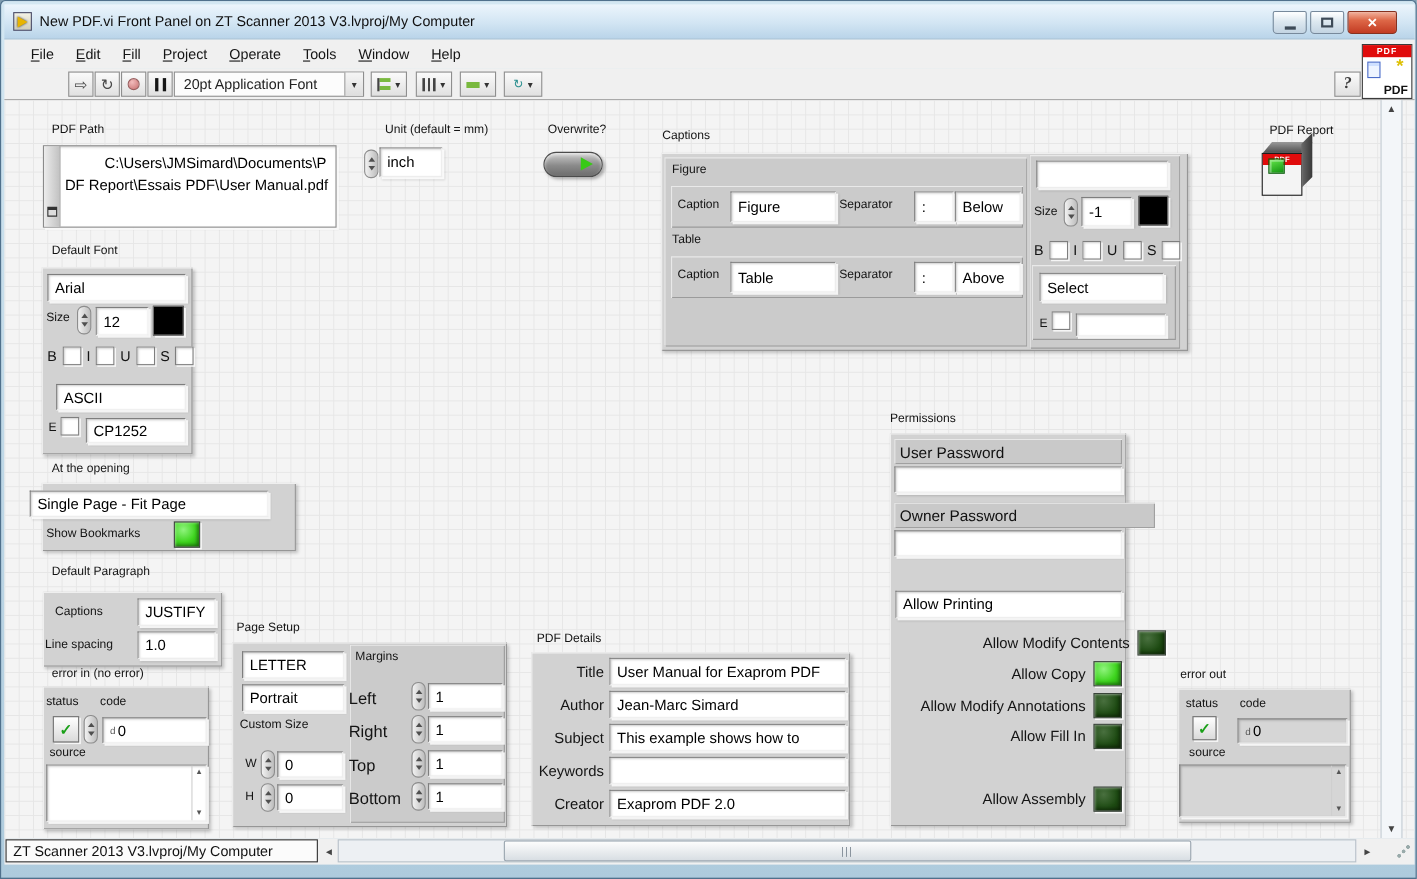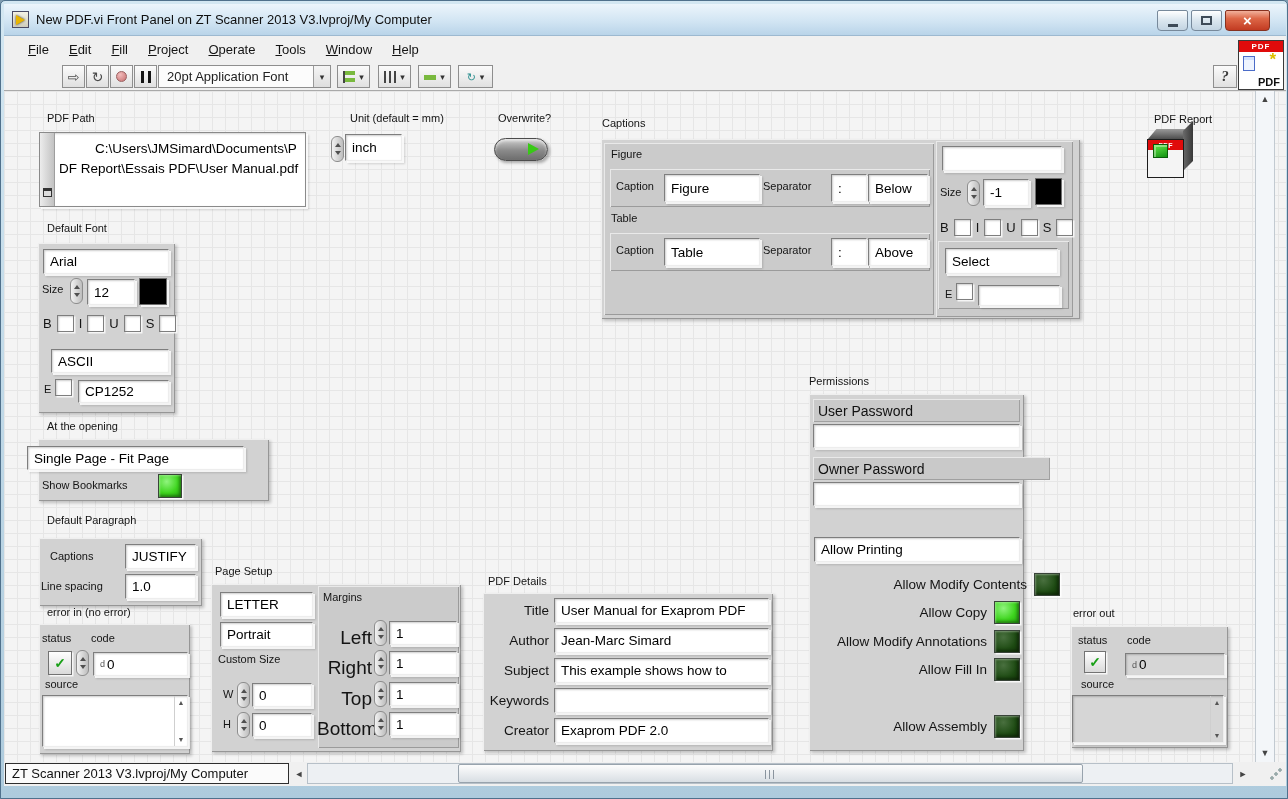--- a/index.html
+++ b/index.html
@@ -59,21 +59,21 @@
   .radix{font-size:9px;color:#555;margin-right:2px}
   .mscroll{position:absolute;right:0;top:0;bottom:0;width:13px;border-left:1px solid #cfcfcf;display:flex;flex-direction:column;justify-content:space-between;align-items:center;font-size:7px;color:#555;padding:3px 0}
   .bius{position:absolute;display:flex;align-items:center;gap:5px;font-size:13px;color:#141414}
   .pill{position:absolute;border-radius:12px;background:linear-gradient(#cdcdcd,#8a8a8a 55%,#6d6d6d);border:1px solid #4c4c4c;box-shadow:inset 0 2px 3px rgba(255,255,255,.55),2px 2px 3px rgba(0,0,0,.3)}
   .pill .tri{position:absolute;right:8px;top:4px;width:0;height:0;border-left:11px solid #38c916;border-top:6px solid transparent;border-bottom:6px solid transparent}
   .pathctl{position:absolute;background:#fff;border:1px solid #8a8a8a;box-shadow:inset 1px 1px 2px rgba(0,0,0,.18),2px 2px 0 rgba(255,255,255,.85),2.5px 2.5px 2px rgba(0,0,0,.15)}
   .pathstrip{position:absolute;left:0;top:0;bottom:0;width:15px;background:linear-gradient(90deg,#ececec,#c2c2c2);border-right:1px solid #9e9e9e}
   .pathglyph{position:absolute;left:3px;bottom:9px;width:9px;height:9px;border:1px solid #333;border-top:3px solid #333;background:#ddd}
   .pathtext{position:absolute;left:19px;top:6px;right:4px;font-size:13.5px;line-height:20px;color:#000;text-indent:36px;overflow-wrap:anywhere}
   .prow{position:absolute;display:flex;align-items:center;justify-content:flex-end;gap:7px;font-size:13.5px;color:#141414}
-  .mlab{position:absolute;width:55px;text-align:right;font-size:19px;color:#141414}
+  .mlab{position:absolute;width:55px;text-align:left;font-size:15px;color:#141414}
   .dlab{position:absolute;width:62px;text-align:right;font-size:13.5px;color:#141414}
   
   .pdf3d{position:absolute;width:48px;height:52px}
   .p3top{position:absolute;left:1px;top:0;width:37px;height:10px;background:linear-gradient(#9a9a9a,#4e4e4e);transform:skewX(-40deg);transform-origin:0 100%}
   .p3side{position:absolute;left:36px;top:2px;width:10px;height:40px;background:linear-gradient(90deg,#6a6a6a,#383838);transform:skewY(-45deg);transform-origin:0 0}
   .p3front{position:absolute;left:0;top:10px;width:37px;height:39px;background:#f4f4f4;border:1px solid #1d1d1d}
   .p3banner{height:10px;background:#e00b0b;color:#fff;font-size:7px;font-weight:bold;display:flex;align-items:center;justify-content:center}
   .p3cube{position:absolute;left:6px;top:15px;width:15px;height:14px;background:linear-gradient(160deg,#66e94c,#119110);border:1px solid #085c08;box-shadow:inset 2px 2px 0 rgba(255,255,255,.35)}
   
   .vscroll{position:absolute;right:11px;top:0;width:20px;height:671px;background:#f3f6f9;border-left:1px solid #c2cad1;border-right:1px solid #c2cad1}

